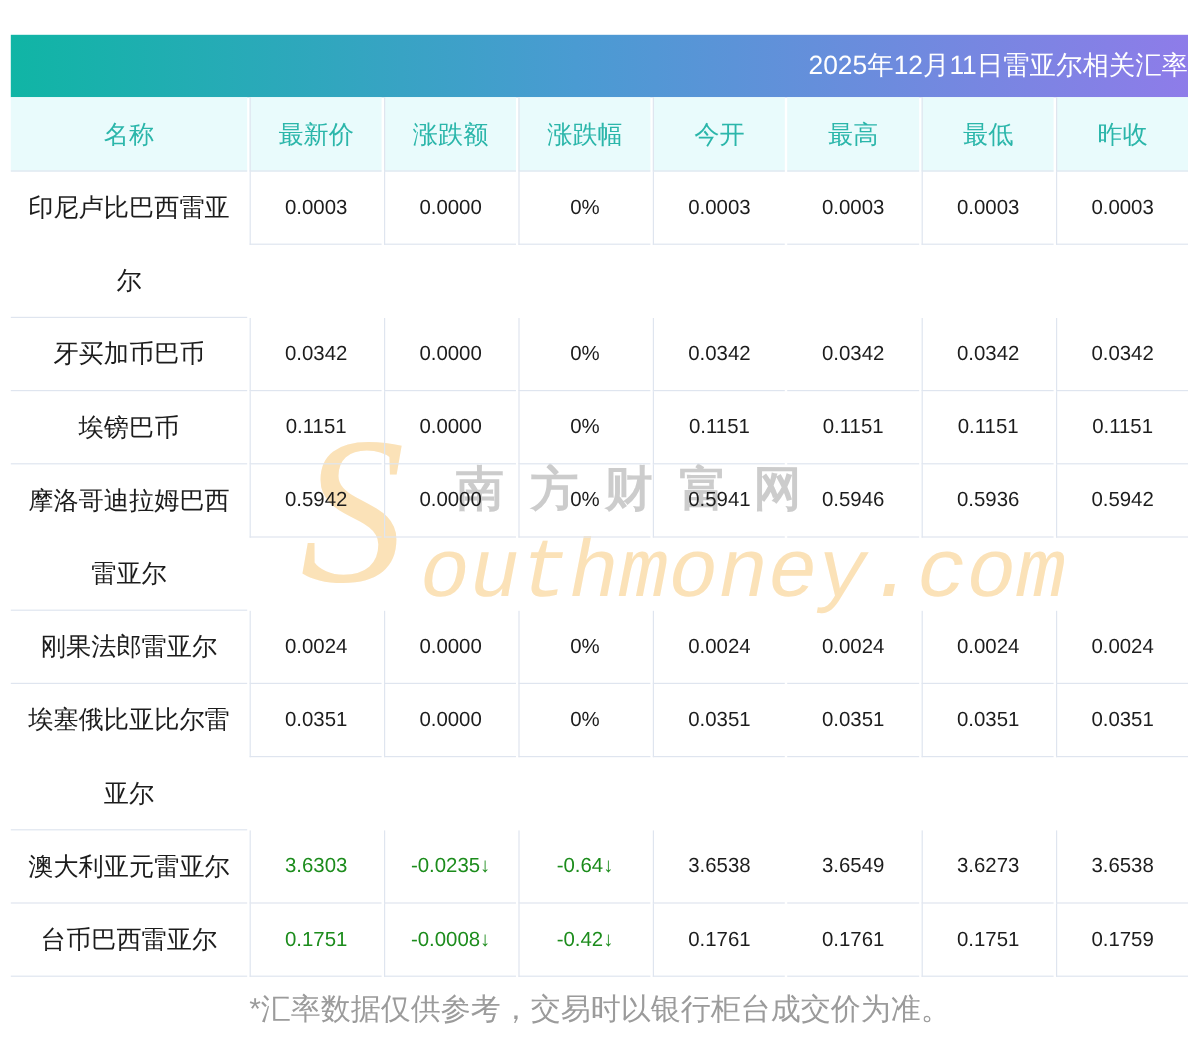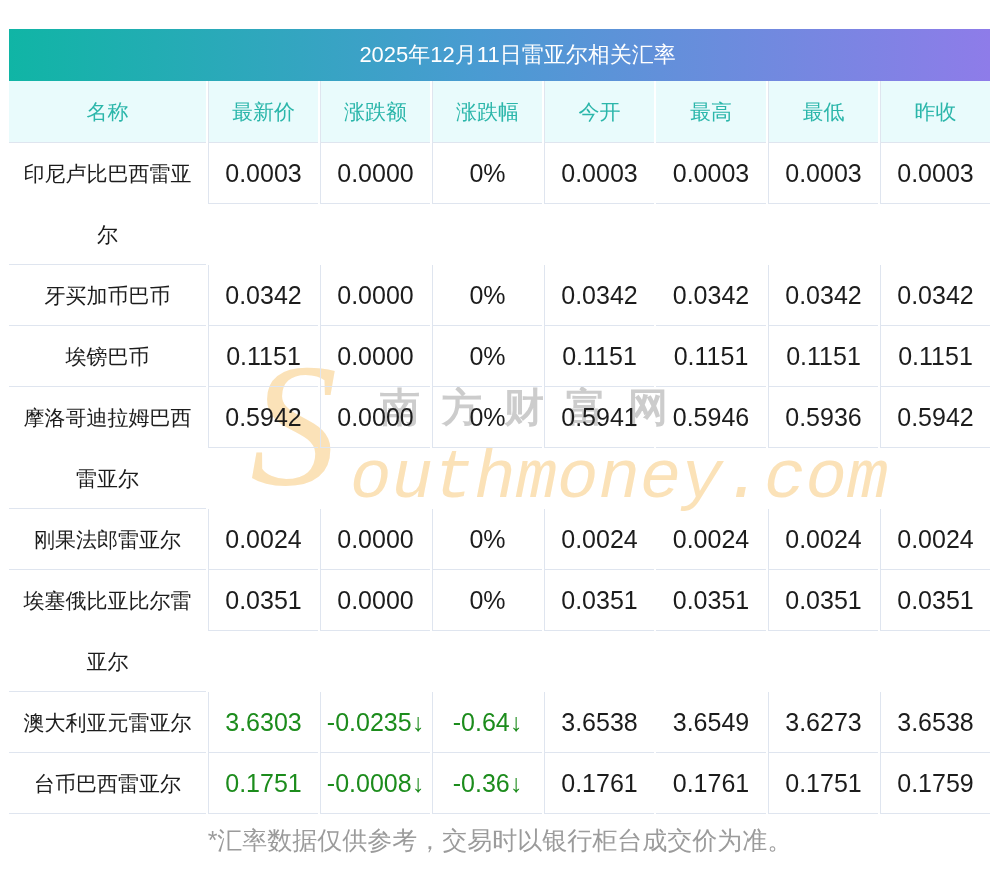--- a/index.html
+++ b/index.html
@@ -12,21 +12,21 @@
   html,body{background:#ffffff;}
   body{
     width:1000px; height:877px; overflow:hidden; position:relative;
     font-family:"Liberation Sans", sans-serif; color:var(--body-text);
   }
   .page{position:relative; width:1000px; height:877px;}
 
   .title-bar{
     position:absolute; left:9px; top:29px; width:981px; height:52px;
     background:linear-gradient(90deg, var(--gradient-left) 0%, var(--gradient-mid) 48%, var(--gradient-right) 100%);
-    color:#ffffff; font-size:22px; text-align:center; line-height:52px;padding-left:36px;
+    color:#ffffff; font-size:22px; text-align:right; line-height:52px;padding-left:36px;
   }
 
   .rate-table{
     position:absolute; left:9px; top:81px; width:981px; z-index:1;
   }
   .header-row{
     display:grid; grid-template-columns:197px repeat(7,1fr); column-gap:2px;
     grid-template-rows:62px;
   }
   .h-cell{
@@ -44,21 +44,21 @@
   .row.double{grid-template-rows:61px 61px;}
   .c-name{
     grid-column:1; grid-row:1/-1;
     font-size:21px; line-height:61px; text-align:center;
     padding:0 8px; word-break:break-all;
     border-bottom:1px solid var(--grid-line);
   }
   .c-val{
     grid-row:1;
     display:flex; align-items:center; justify-content:center;
-    font-size:25px;
+    font-size:17px;
     border-bottom:1px solid var(--grid-line);
     border-left:1px solid var(--grid-line);
   }
   .c-val:nth-child(6){border-left:none;}
   .filler{grid-column:2/9; grid-row:2;}
   .row.down .c-val:nth-child(2),
   .row.down .c-val:nth-child(3),
   .row.down .c-val:nth-child(4){color:var(--down-green);}
 
   .watermark{
@@ -181,21 +181,21 @@
     <div class="c-val">-0.64↓</div>
     <div class="c-val">3.6538</div>
     <div class="c-val">3.6549</div>
     <div class="c-val">3.6273</div>
     <div class="c-val">3.6538</div>
   </div>
         <div class="row single down">
     <div class="c-name">台币巴西雷亚尔</div>
     <div class="c-val">0.1751</div>
     <div class="c-val">-0.0008↓</div>
-    <div class="c-val">-0.36↓</div>
+    <div class="c-val">-0.42↓</div>
     <div class="c-val">0.1761</div>
     <div class="c-val">0.1761</div>
     <div class="c-val">0.1751</div>
     <div class="c-val">0.1759</div>
   </div>
       </div>
   </div>
 
   <div class="footer-note">*汇率数据仅供参考，交易时以银行柜台成交价为准。</div>
 

